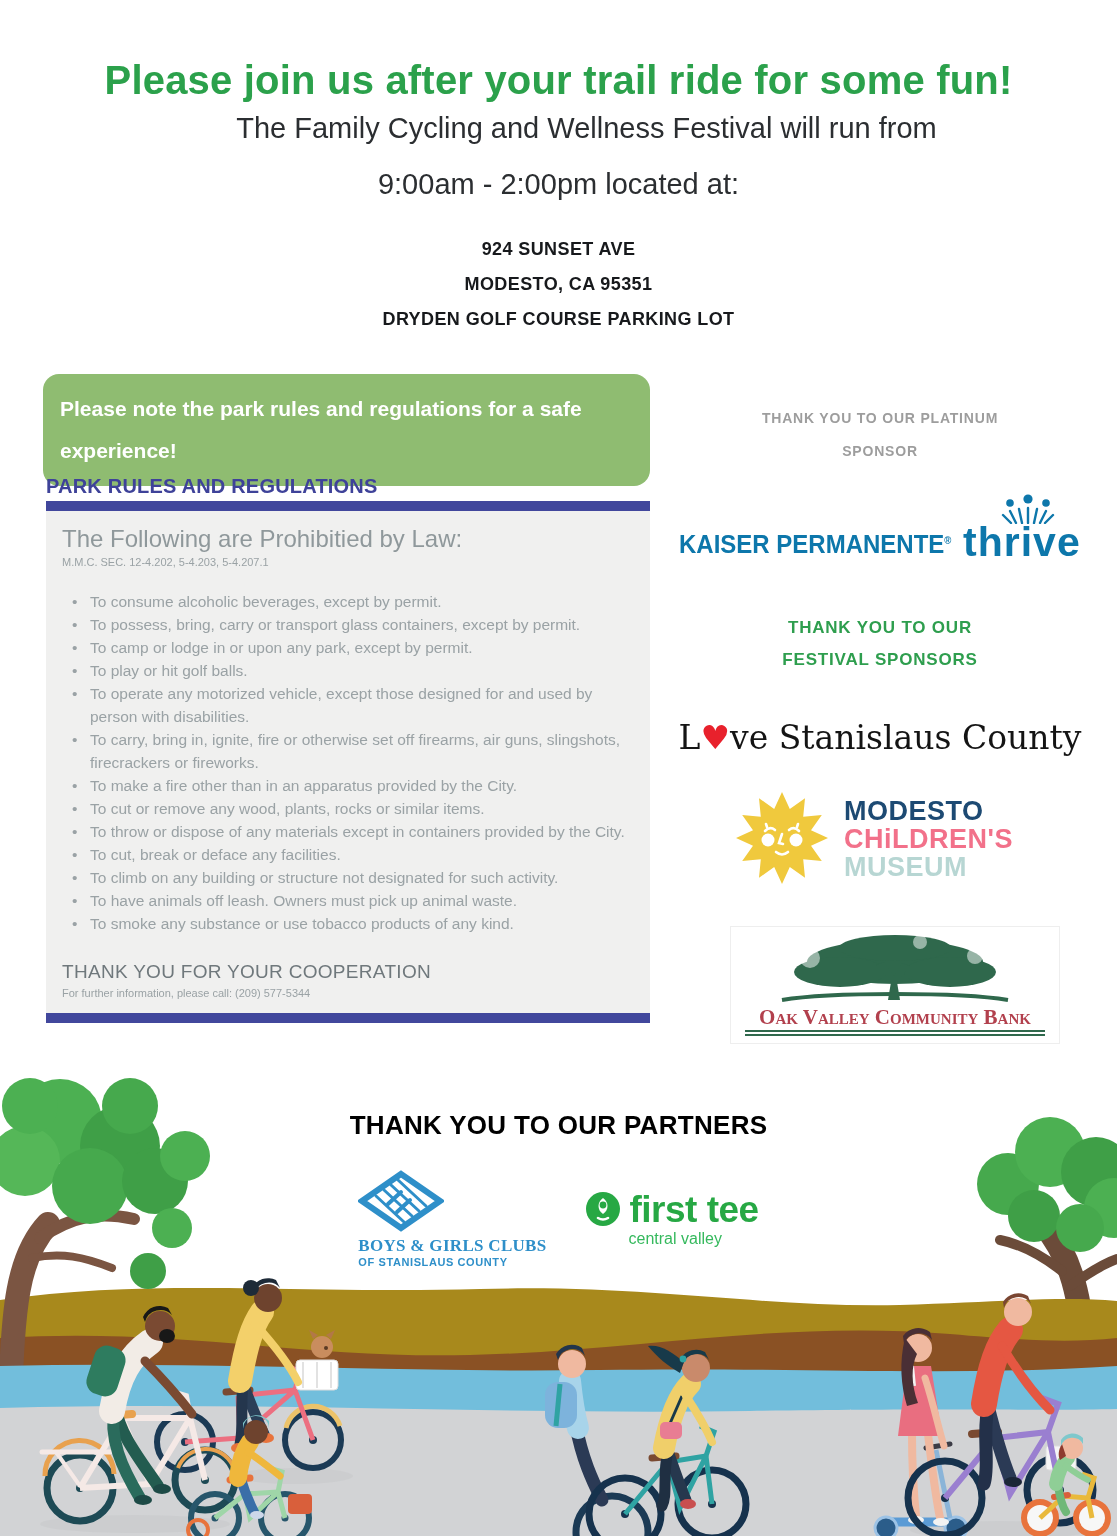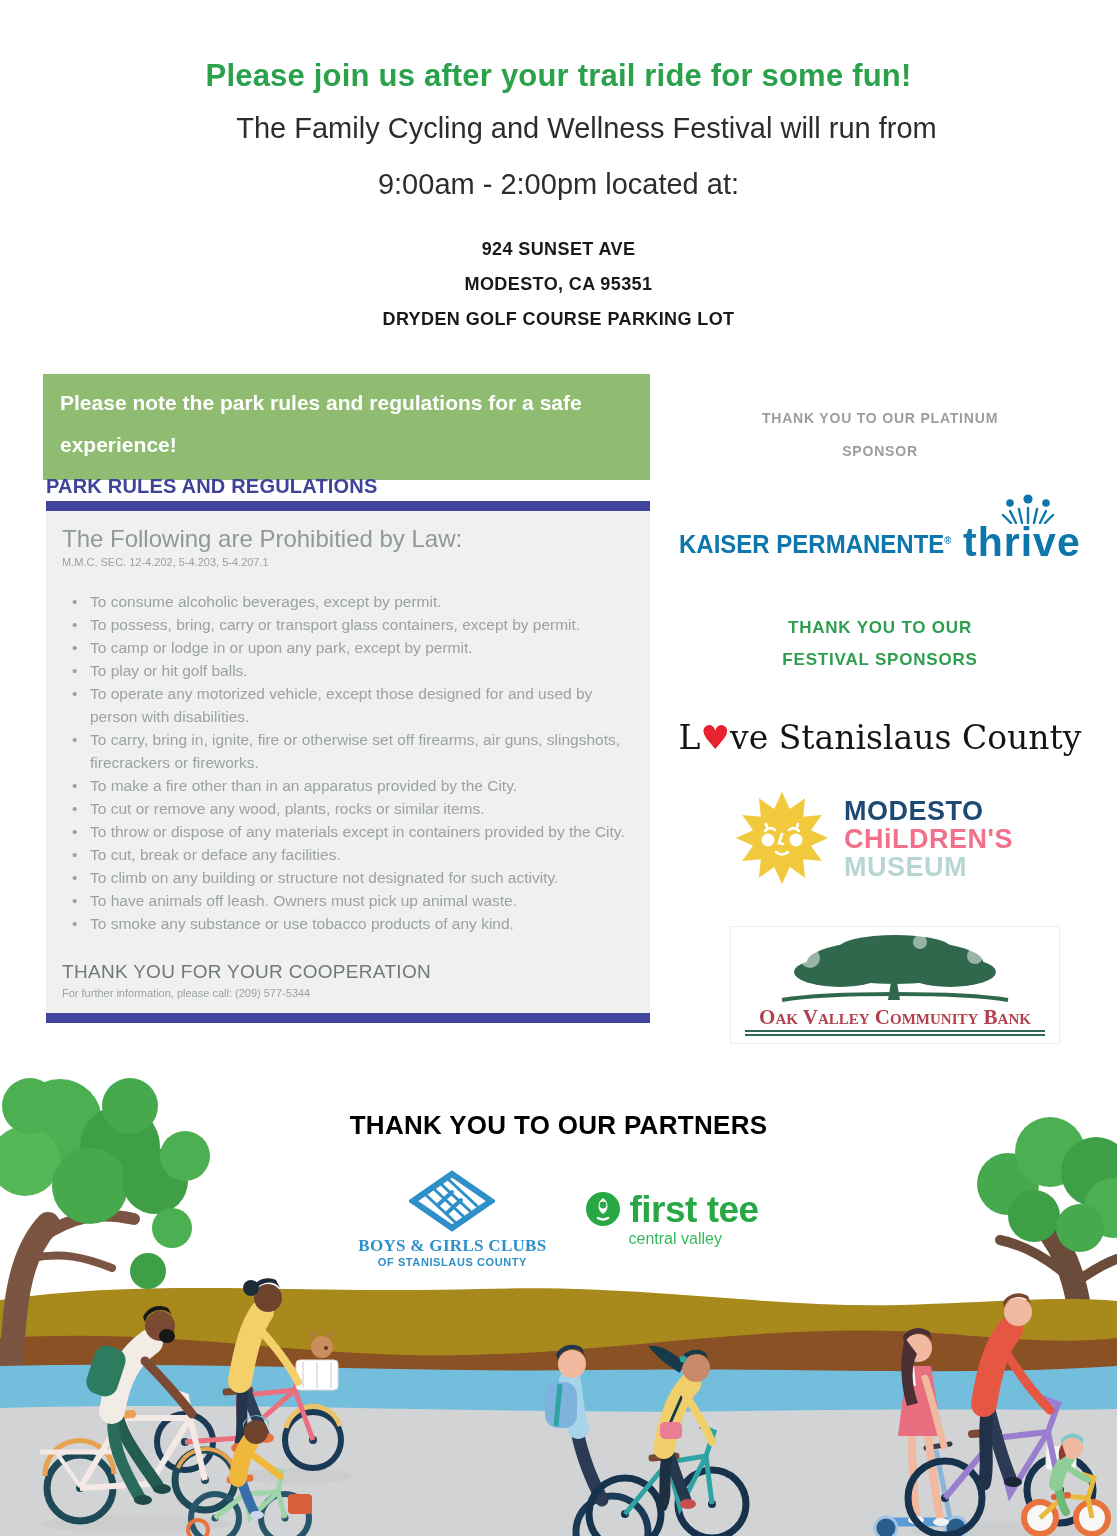--- a/index.html
+++ b/index.html
@@ -1,31 +1,31 @@
 <!DOCTYPE html>
 <html><head>
 <meta charset="utf-8">
 <style>
   html,body{margin:0;padding:0;background:#fff;}
   .page{position:relative;width:1117px;height:1536px;background:#ffffff;overflow:hidden;
         font-family:"Liberation Sans",sans-serif;}
 
   
   .title{position:absolute;top:58px;left:0;width:100%;text-align:center;
-         font-size:31px;font-weight:700;color:#2ba14b;letter-spacing:.2px;}
+         font-size:40px;font-weight:700;color:#2ba14b;letter-spacing:.2px;}
   .sub{position:absolute;left:0;width:100%;text-align:center;font-size:29px;
        color:#2b2e31;font-weight:400;}
   .sub1{top:112px;padding-left:28px;} .sub2{top:168px;}
   .address{position:absolute;top:232px;left:0;width:100%;text-align:center;
            font-size:18px;font-weight:700;color:#17191c;line-height:35px;letter-spacing:.4px;}
 
   
   .banner{position:absolute;left:43px;top:374px;width:607px;box-sizing:border-box;
           background:#8fbc71;color:#fff;font-size:21px;font-weight:700;
-          padding:8px 46px 14px 17px;line-height:42px;}
+          padding:14px 46px 14px 17px;line-height:42px;border-radius:16px;}
   .rules-heading{position:absolute;left:46px;top:475px;font-size:20px;font-weight:700;
                  color:#3e4299;letter-spacing:.2px;}
   .rules-bar{position:absolute;left:46px;top:501px;width:604px;height:10px;background:#41479c;}
   .rules-box{position:absolute;left:46px;top:511px;width:604px;box-sizing:border-box;
              background:#f0f0ef;border-bottom:10px solid #41479c;
              padding:14px 18px 14px 16px;}
   .rules-intro{font-size:24px;color:#8f989b;}
   .rules-code{font-size:11px;color:#9aa2a5;margin-top:3px;}
   .rules-list{margin:22px 0 0 0;padding:0 0 0 10px;list-style:none;
               font-size:15.5px;line-height:23px;color:#9aa2a5;}
@@ -61,21 +61,21 @@
   .oak-text{font-family:"Liberation Serif",serif;font-variant:small-caps;font-weight:700;
             font-size:21px;color:#b2404d;line-height:22px;white-space:nowrap;}
   .oak-line{width:300px;height:2px;background:#2f684c;margin-top:2px;}
   .oak-line2{margin-top:2px;height:2px;}
 
   
   .partners-heading{position:absolute;top:1110px;left:0;width:100%;text-align:center;
                     font-size:26px;font-weight:800;color:#000;letter-spacing:.3px;}
   .partners-row{position:absolute;top:1170px;left:0;width:100%;display:flex;
                 justify-content:center;align-items:center;gap:38px;}
-  .bgc{display:flex;flex-direction:column;align-items:center;color:#2e8fc9;}
+  .bgc{display:flex;flex-direction:column;align-items:flex-start;color:#2e8fc9;}
   .bgc-line1{font-family:"Liberation Serif",serif;font-weight:700;font-size:17px;
              letter-spacing:.3px;margin-top:4px;white-space:nowrap;}
   .bgc-line2{font-size:11px;font-weight:700;letter-spacing:.6px;}
   .parks{text-align:center;color:#8e2345;font-weight:700;font-size:17px;line-height:24px;}
   .firsttee{display:flex;flex-direction:column;align-items:flex-start;}
   .ft-row{display:flex;align-items:center;gap:9px;}
   .ft-text{font-size:37px;font-weight:800;color:#27a844;letter-spacing:-.5px;line-height:1;}
   .ft-sub{font-size:16px;color:#35b95d;margin:2px 0 0 44px;}
 
   

